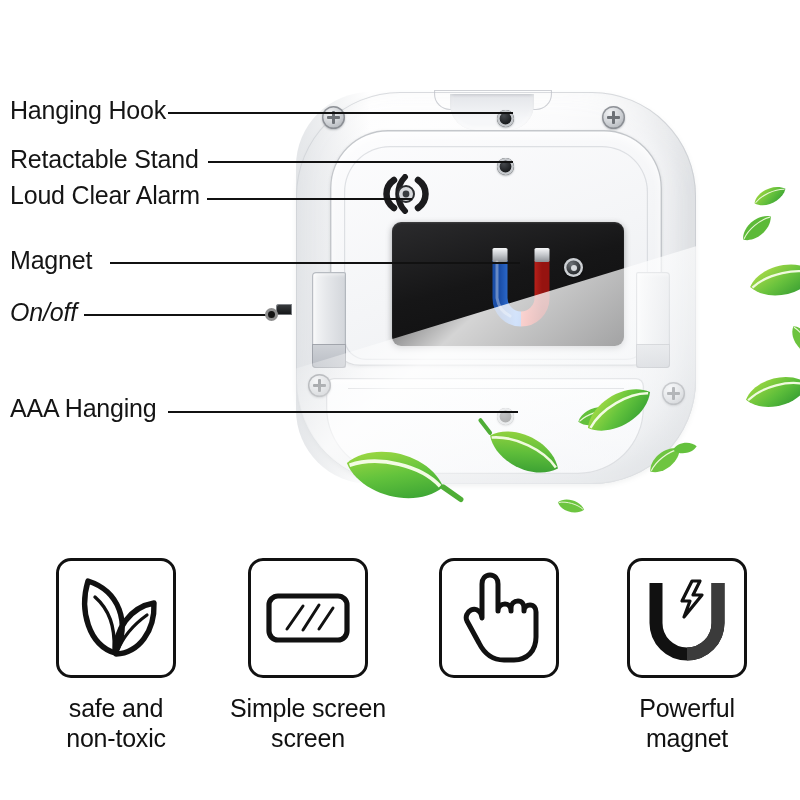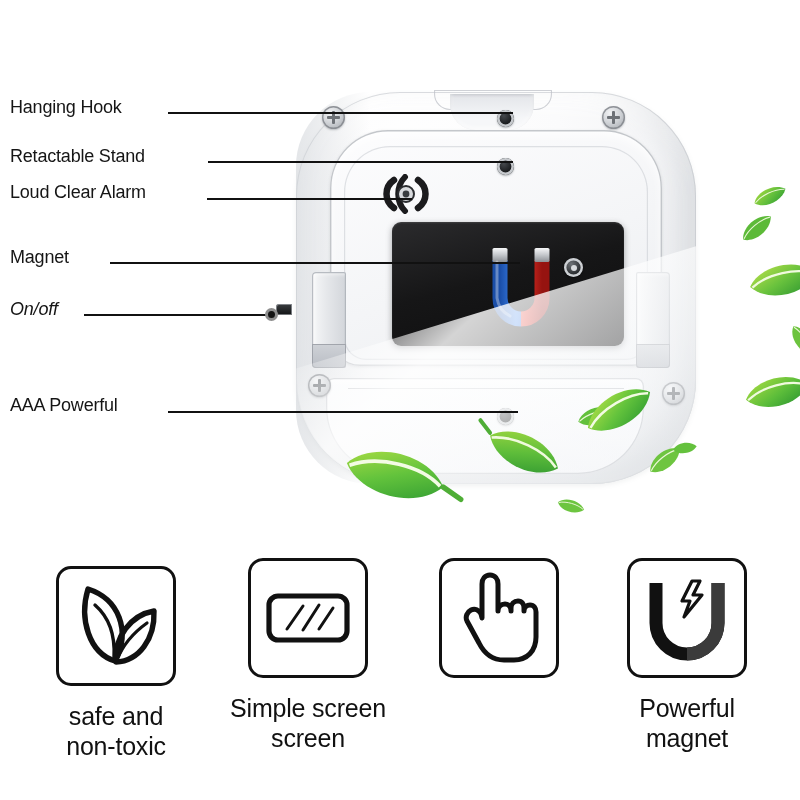--- a/index.html
+++ b/index.html
@@ -8,21 +8,21 @@
     background:#ffffff;
     font-family:"Liberation Sans", sans-serif;
     overflow:hidden;
     position:relative;
   }
   #stage{position:relative;width:800px;height:800px;}
 
   
   .callout{
     position:absolute;
-    font-size:18px;
+    font-size:25px;
     color:#151515;
     white-space:nowrap;
     letter-spacing:-0.2px;
     line-height:1;
   }
   .leader{
     position:absolute;
     height:0;
     border-top:2.4px solid #111;
   }
@@ -438,25 +438,25 @@
   <div class="leader" style="left:110px;top:262px;width:410px;"></div>
   <div class="leader" style="left:84px;top:314px;width:188px;"></div>
   <div class="leader" style="left:168px;top:411px;width:350px;"></div>
   <div class="leader-dot" style="left:265px;top:308px;"></div>
 
   <div class="callout" style="left:10px;top:98px;">Hanging Hook</div>
   <div class="callout" style="left:10px;top:183px;">Loud Clear Alarm</div>
   <div class="callout" style="left:10px;top:147px;">Retactable Stand</div>
   <div class="callout" style="left:10px;top:248px;">Magnet</div>
   <div class="callout" style="left:10px;top:300px;font-style:italic;">On/off</div>
-  <div class="callout" style="left:10px;top:396px;">AAA Powerful</div>
+  <div class="callout" style="left:10px;top:396px;">AAA Hanging</div>
 
   <div id="features">
 
-    <div class="feature" style="left:21px;top:10px;margin-top:8px;">
+    <div class="feature" style="left:21px;top:10px;">
       <div class="fbox">
         <svg width="114" height="114" viewBox="0 0 114 114">
           <path d="M29 20 C60 30, 72 62, 56 92 C30 84, 20 50, 29 20 Z" fill="none" stroke="#111" stroke-width="5.4" stroke-linejoin="round"></path>
           <path d="M36 36 C52 50, 56 70, 55 88" fill="none" stroke="#111" stroke-width="3.4" stroke-linecap="round"></path>
           <path d="M95 42 C96 70, 80 92, 57 93 C55 68, 72 46, 95 42 Z" fill="none" stroke="#111" stroke-width="5.4" stroke-linejoin="round"></path>
           <path d="M88 54 C74 64, 63 78, 58 91" fill="none" stroke="#111" stroke-width="3.2" stroke-linecap="round"></path>
         </svg>
       </div>
       <div class="flabel">
         <div>safe and</div>

